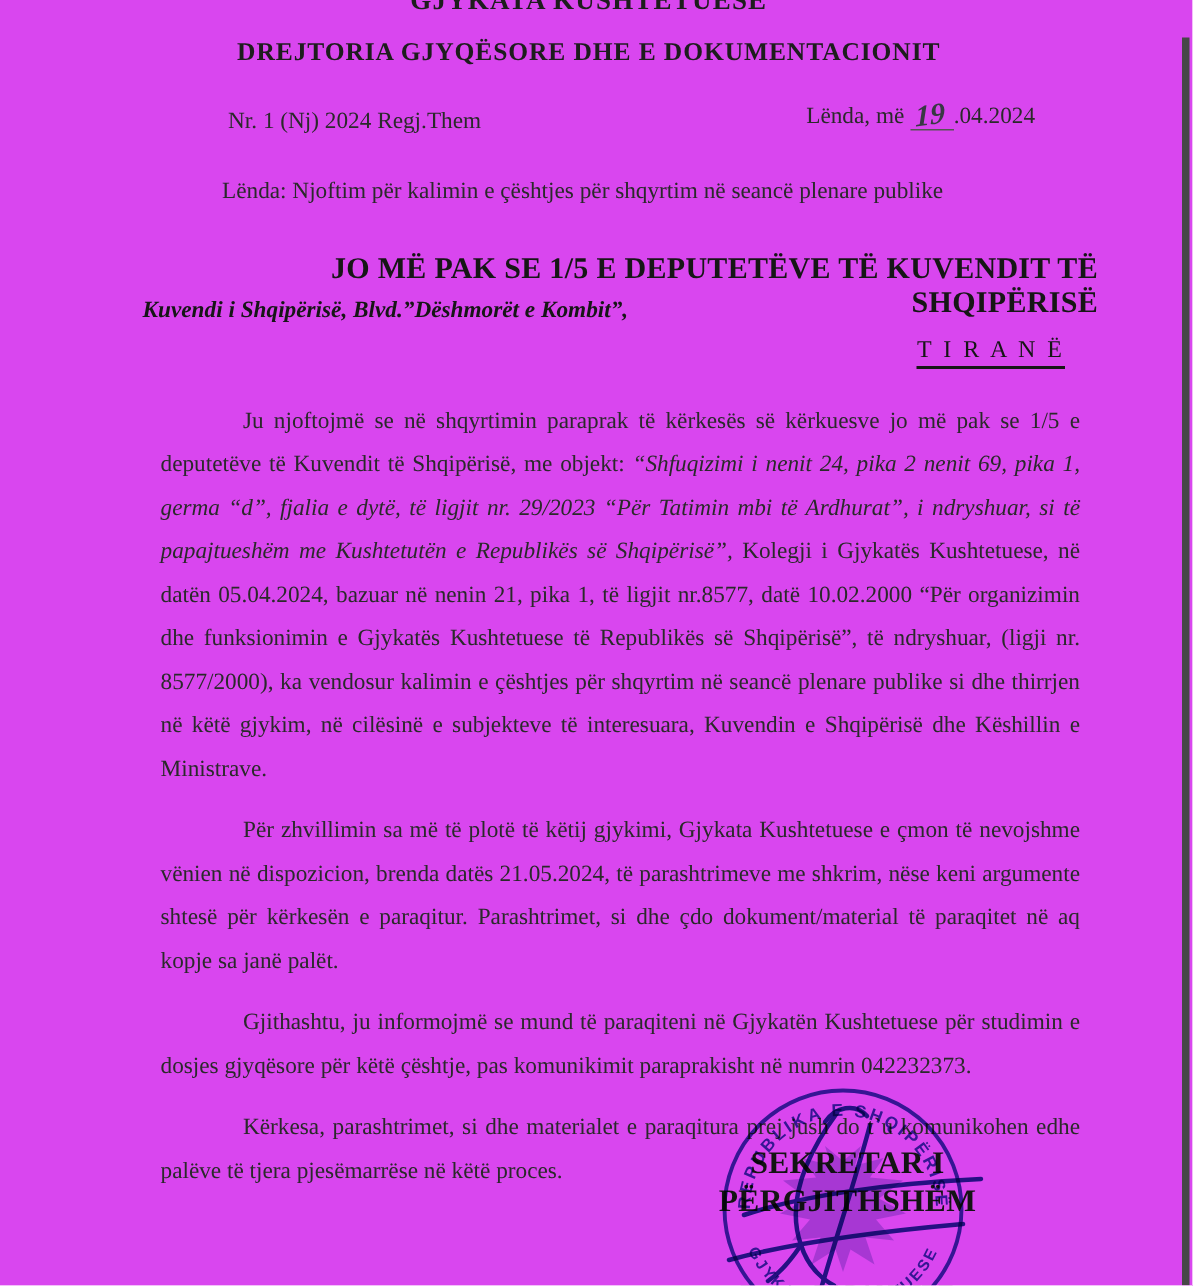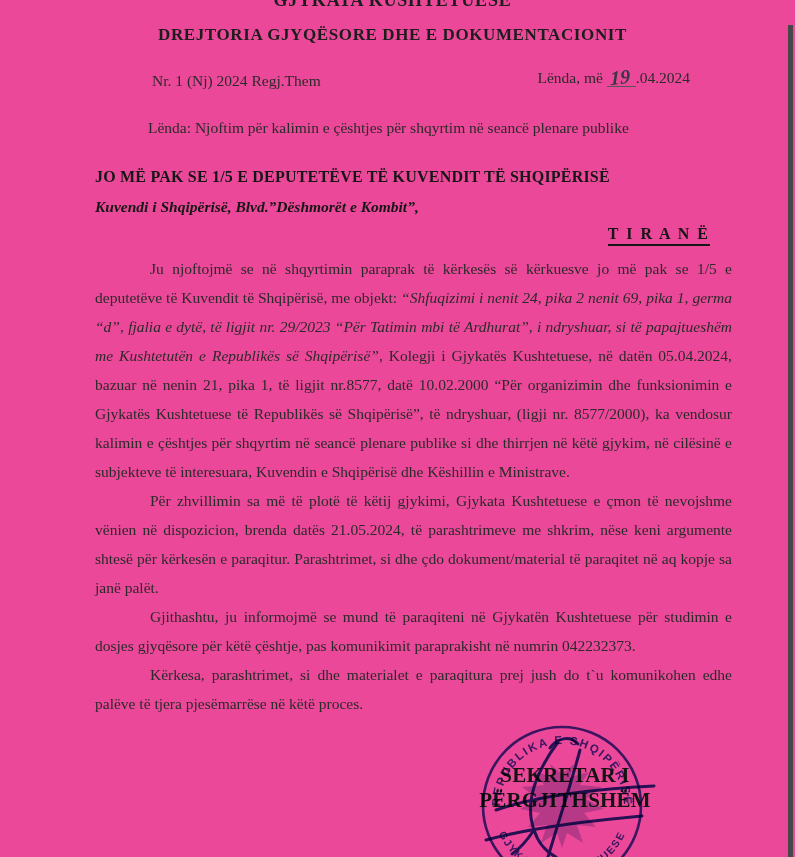--- a/index.html
+++ b/index.html
@@ -1,18 +1,18 @@
 <!DOCTYPE html>
 <html><head>
 <meta charset="utf-8">
 <style>
   html,body { margin:0; padding:0; background:#ffffff; }
   .page {
     position:relative; width:795px; height:857px; overflow:hidden;
-    background:#ec4899; color:#2a2a2a;
+    background:#d946ef; color:#2a2a2a;
     font-family:"Liberation Serif", serif;
   }
   .scan-edge {
     position:absolute; left:788px; top:25px; width:5px; height:832px;
     background:#474747;
   }
   .letterhead1 {
     position:absolute; top:-10px; left:0; right:10px; text-align:center;
     font-weight:bold; font-size:18px; letter-spacing:0.8px; color:#1d1d1d;
   }
@@ -21,35 +21,35 @@
     font-weight:bold; font-size:17px; letter-spacing:0.6px; color:#1d1d1d;
   }
   .refrow { position:absolute; top:66px; left:95px; right:95px; }
   .refnum { position:absolute; left:57px; top:6px; font-size:15.5px; }
   .dateline { position:absolute; right:10px; top:0; font-size:15.5px; }
   .hw-slot { display:inline-block; border-bottom:1.6px solid #555; padding:0 6px 0 3px; line-height:1; }
   .hw { display:inline-block; font-style:italic; font-size:20px; color:#383844;
         transform:rotate(-7deg) skewX(-6deg) translateY(1px); font-weight:bold; }
   .subject { position:absolute; top:119px; left:148px; font-size:15.5px; }
   .addr-head {
-    position:absolute; top:168px; left:95px; width:637px; text-align:left;
-    font-weight:bold; font-size:16px; color:#161616; letter-spacing:0.2px;
+    position:absolute; top:168px; left:95px; width:637px; text-align:right;
+    font-weight:bold; font-size:20px; color:#161616; letter-spacing:0.2px;
   }
   .addr-sub {
     position:absolute; top:198px; left:95px; width:637px; text-align:left;
     font-weight:bold; font-style:italic; font-size:15.5px; color:#161616;
   }
   .addr-city {
     position:absolute; top:225px; right:85px;
-    font-weight:bold; font-size:16px; letter-spacing:2px;
+    font-weight:normal; font-size:16px; letter-spacing:2px;
     border-bottom:2px solid #161616; padding-bottom:1px; color:#161616;
   }
   .bodytext { position:absolute; top:254px; left:95px; width:637px;
     font-size:15.5px; line-height:29px; text-align:justify; }
-  .bodytext p { margin:0; text-indent:55px; }
+  .bodytext p { margin:12px; text-indent:55px; }
   .sigblock { position:absolute; top:763px; left:420px; width:290px; text-align:center; }
   .sig-title { font-weight:bold; font-size:21px; color:#141414; letter-spacing:0.2px; }
   .sig-name  { font-weight:bold; font-size:16.5px; color:#141414; margin-top:40px; }
   .stamp-svg { position:absolute; left:478px; top:722px; width:168px; height:168px;
     mix-blend-mode:multiply; opacity:0.92; }
   .stamp-svg text { font-family:"Liberation Sans", sans-serif; font-weight:bold; }
   .sig-svg { position:absolute; left:430px; top:700px; width:270px; height:157px;
     mix-blend-mode:multiply; }
 </style>
 </head>

